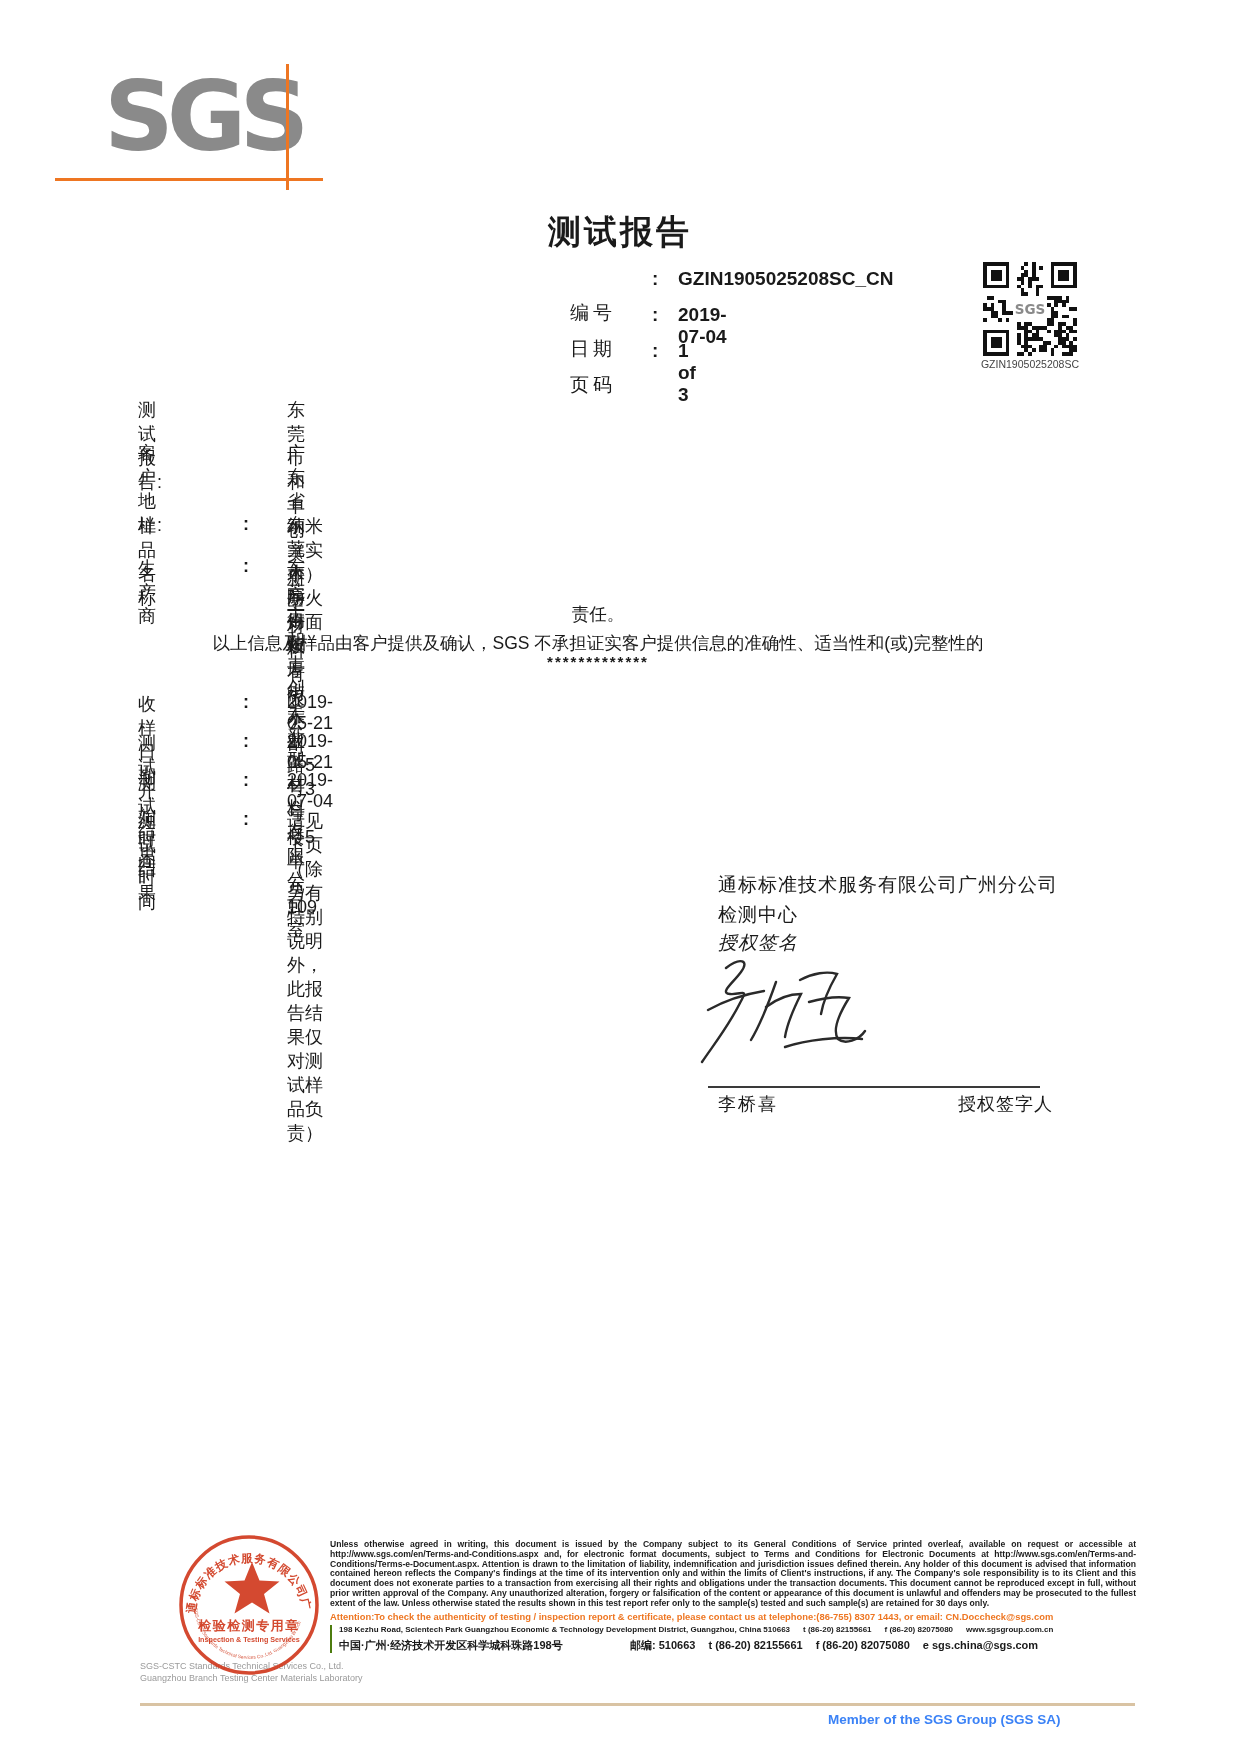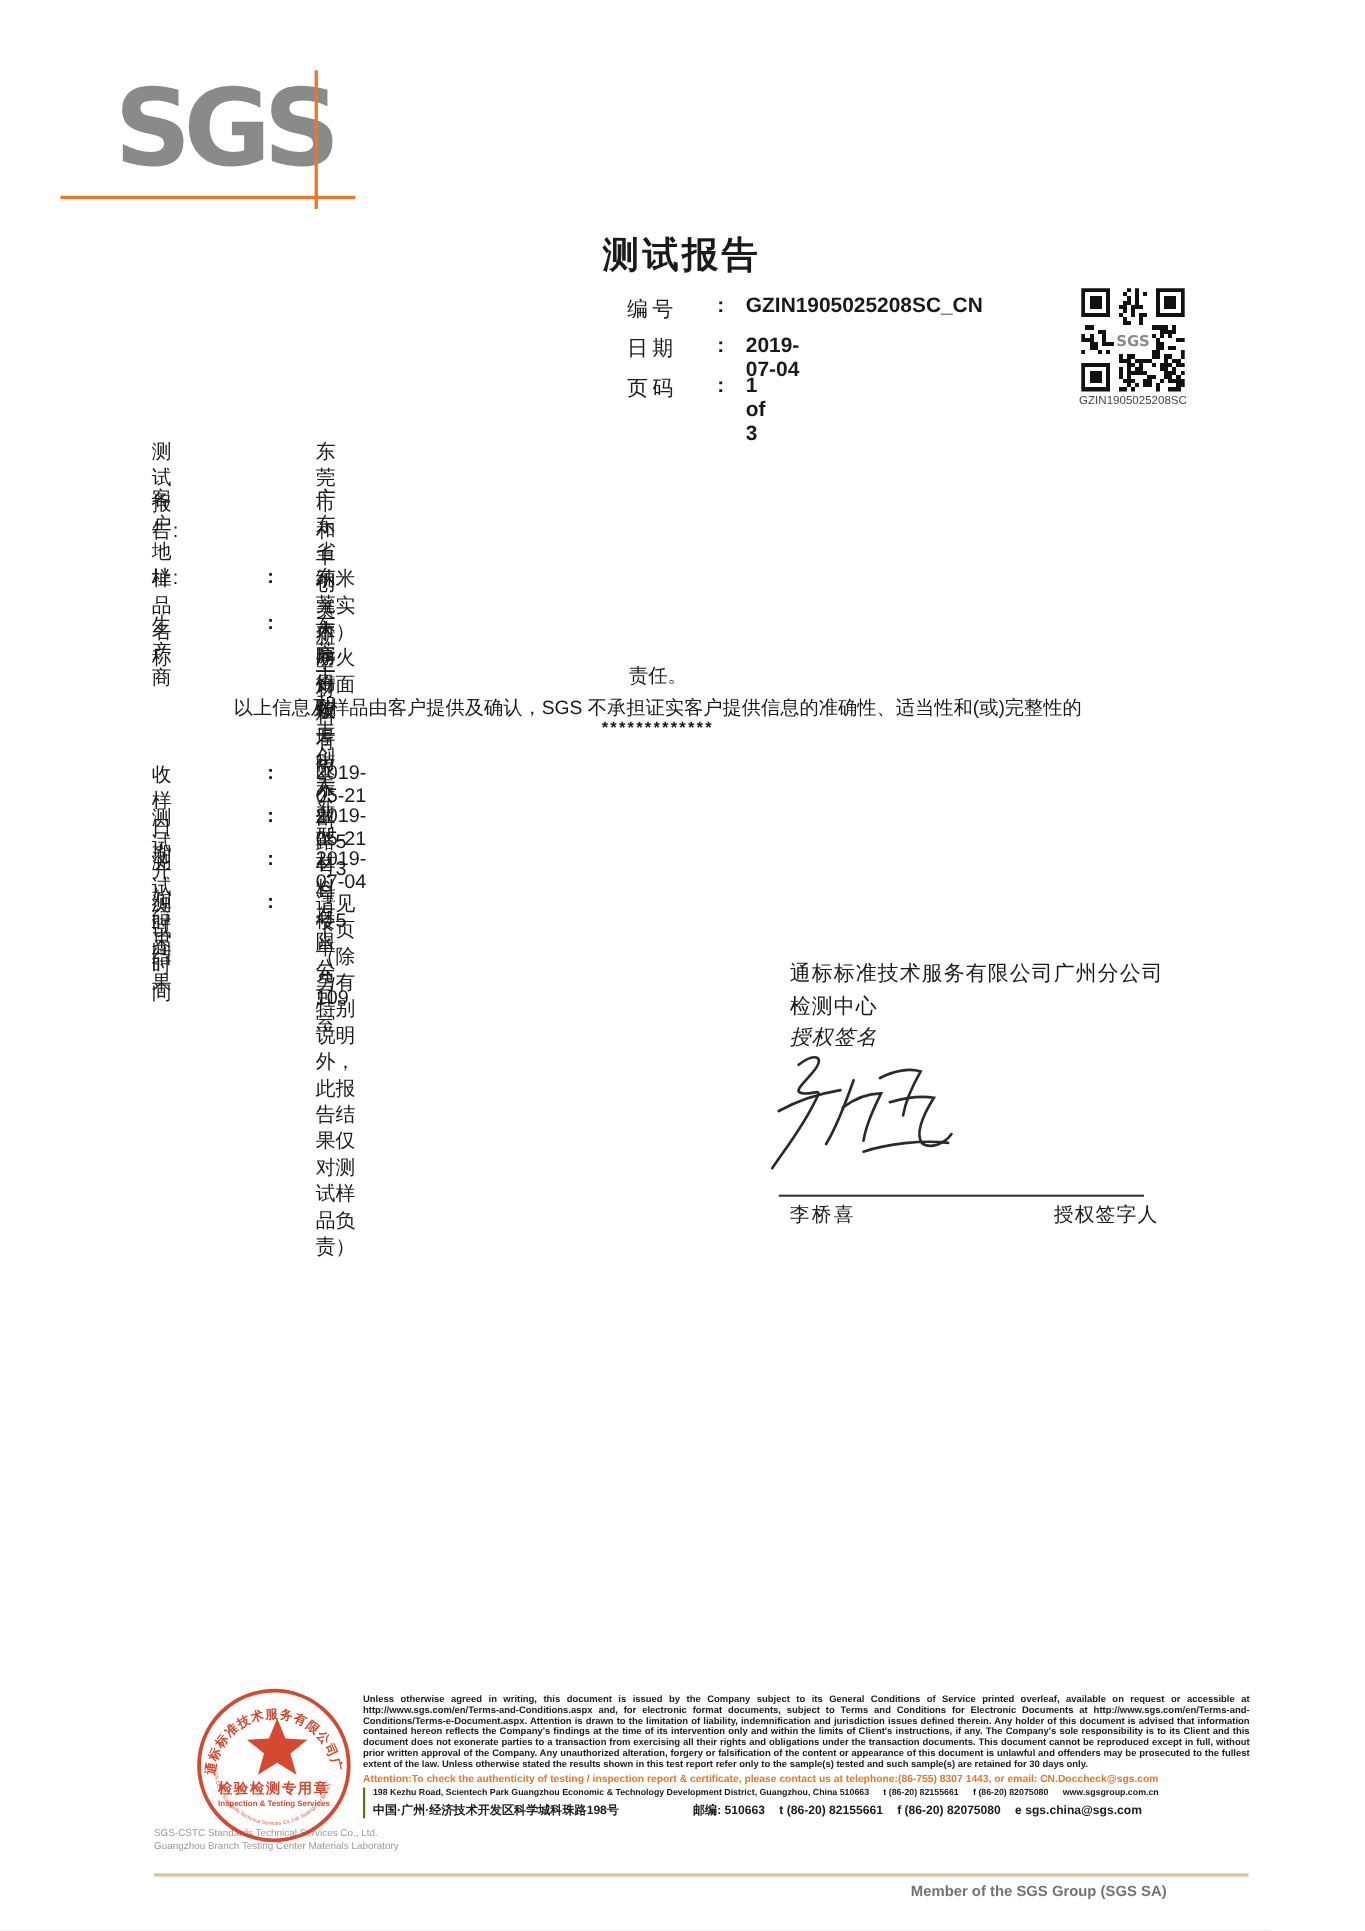--- a/index.html
+++ b/index.html
@@ -9,21 +9,21 @@
   }
   .abs{position:absolute;}
   
   .logo-text{left:104px;top:68px;font-size:97px;font-weight:800;letter-spacing:-7px;
     color:#8a8a8a;line-height:1;font-family:"DejaVu Sans","Liberation Sans",sans-serif;}
   .logo-hline{left:55px;top:178px;width:268px;height:3px;background:#ee7622;}
   .logo-vline{left:286px;top:64px;width:3px;height:126px;background:#ee7622;}
   
   .title{left:548px;top:210px;font-size:33px;font-weight:bold;letter-spacing:3px;}
   .hrow{font-size:19px;height:26px;}
-  .hlabel{position:absolute;left:570px;width:80px;letter-spacing:4px;}
+  .hlabel{position:absolute;left:570px;width:80px;letter-spacing:4px;margin-top:32px;}
   .hcolon{position:absolute;left:652px;font-weight:bold;}
   .hvalue{position:absolute;left:678px;font-weight:bold;}
   
   .qr-box{left:983px;top:262px;width:94px;height:94px;}
   .qr-caption{left:975px;top:358px;width:110px;text-align:center;font-size:10.5px;color:#444;}
   
   .irow{font-size:18px;height:24px;}
   .ilabel{position:absolute;left:138px;letter-spacing:1px;}
   .icolon{position:absolute;left:243px;font-weight:bold;}
   .ivalue{position:absolute;left:287px;}
@@ -38,21 +38,21 @@
   .sig-title{left:958px;top:1092px;font-size:18px;letter-spacing:1px;}
   
   .lab-lines{left:140px;top:1660px;font-size:9px;color:#9a9a9a;line-height:12px;white-space:nowrap;}
   .footer-block{left:330px;top:1540px;width:806px;}
   .legal{font-size:8.6px;line-height:9.8px;font-weight:bold;text-align:justify;color:#1c1c1c;}
   .attention{margin-top:2px;font-size:9.4px;line-height:11px;font-weight:bold;color:#ee7622;}
   .addr{margin-top:3px;border-left:2px solid #4d7c0f;padding-left:7px;}
   .addr-row1{display:flex;gap:13px;font-size:8px;font-weight:bold;white-space:nowrap;align-items:baseline;}
   .addr-row2{display:flex;gap:13px;font-size:11px;font-weight:bold;white-space:nowrap;align-items:baseline;margin-top:4px;}
   .footer-line{left:140px;top:1703px;width:995px;height:3px;background:#d9c3a3;}
-  .member{left:828px;top:1712px;font-size:13.5px;font-weight:bold;color:#737373;}
+  .member{left:828px;top:1712px;font-size:13.5px;font-weight:bold;color:#3b82f6;}
   .stamp-box{left:176px;top:1530px;width:146px;height:150px;}
   svg{display:block;}
 </style>
 </head>
 <body>
 
 <div class="page">
 
   <div>
     <div class="abs logo-text">SGS</div>

